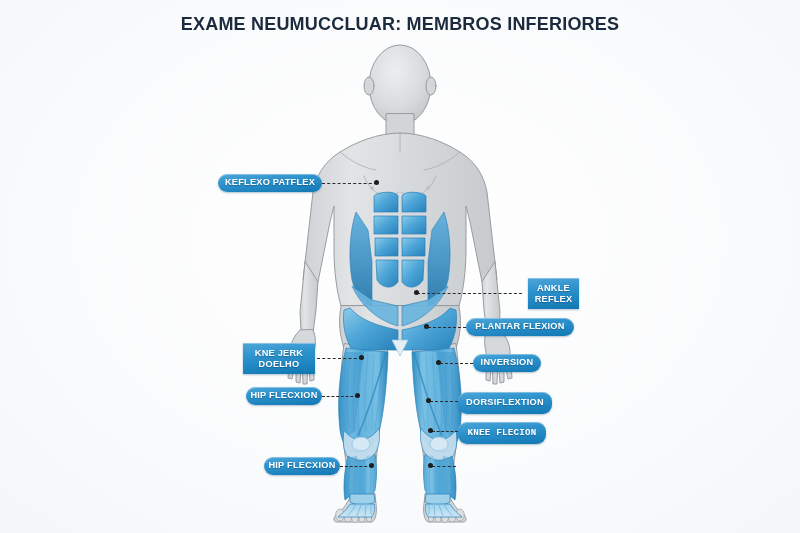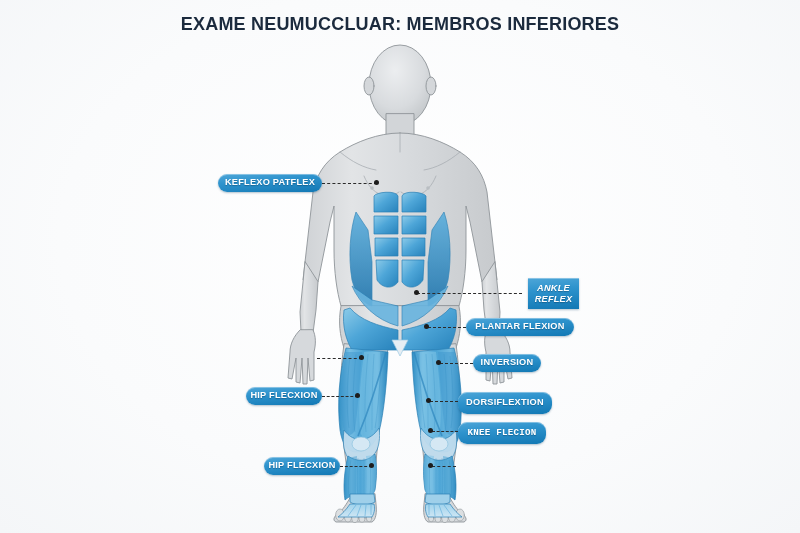--- a/index.html
+++ b/index.html
@@ -52,21 +52,20 @@
     background: linear-gradient(175deg, #4ea6d8 0%, #2e93cd 38%, #1278b4 100%);
     box-shadow: 0 1px 2px rgba(10,60,95,0.30), inset 0 1px 0 rgba(255,255,255,0.35);
     text-shadow: 0 1px 1px rgba(0,40,70,0.35);
     white-space: nowrap;
   }
   .badge.two-line {
     white-space: normal;
     border-radius: 0;
     padding: 4px 8px;
     line-height: 1.12;
-    font-style: italic;
   }
 
   
   .leader {
     position: absolute;
     height: 0;
     border-top: 1.4px dashed #2b2b2b;
   }
   .dot {
     position: absolute;
@@ -349,20 +348,24 @@
   <div class="dot" style="left:426px; top:398px;"></div>
 
   <div class="leader" style="left:432px; top:431px; width:26px;"></div>
   <div class="dot" style="left:428px; top:428px;"></div>
 
   <div class="leader" style="left:432px; top:466px; width:24px;"></div>
   <div class="dot" style="left:428px; top:463px;"></div>
 
   <div class="badge" style="left:218px; top:174px; width:104px; height:18px;">KEFLEXO PATFLEX</div>
 
+  <div class="badge two-line" style="left:243px; top:343px; width:72px; height:31px; flex-direction:column;">
+    <span>KNE JERK</span>
+    <span>DOELHO</span>
+  </div>
 
   <div class="badge" style="left:246px; top:387px; width:76px; height:18px;">HIP FLECXION</div>
 
   <div class="badge" style="left:264px; top:457px; width:76px; height:18px;">HIP FLECXION</div>
 
   <div class="badge two-line" style="left:528px; top:278px; width:51px; height:31px; flex-direction:column;">
     <span>ANKLE</span>
     <span>REFLEX</span>
   </div>
 

